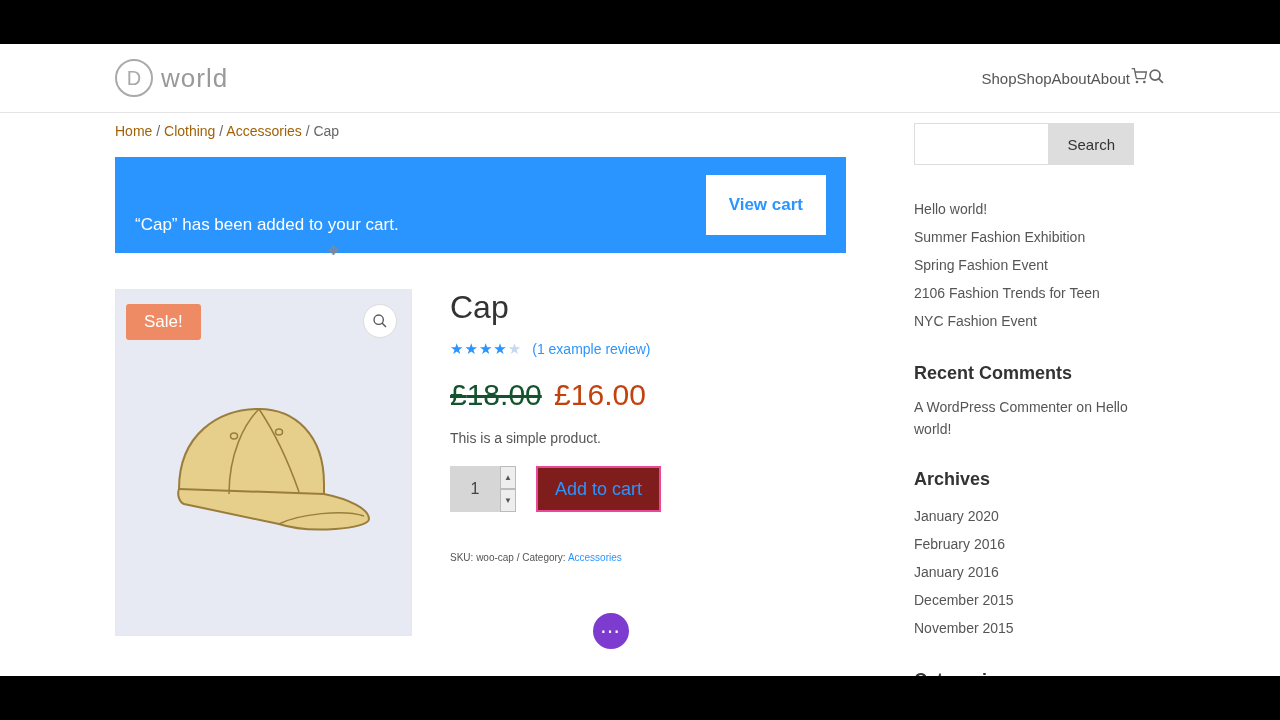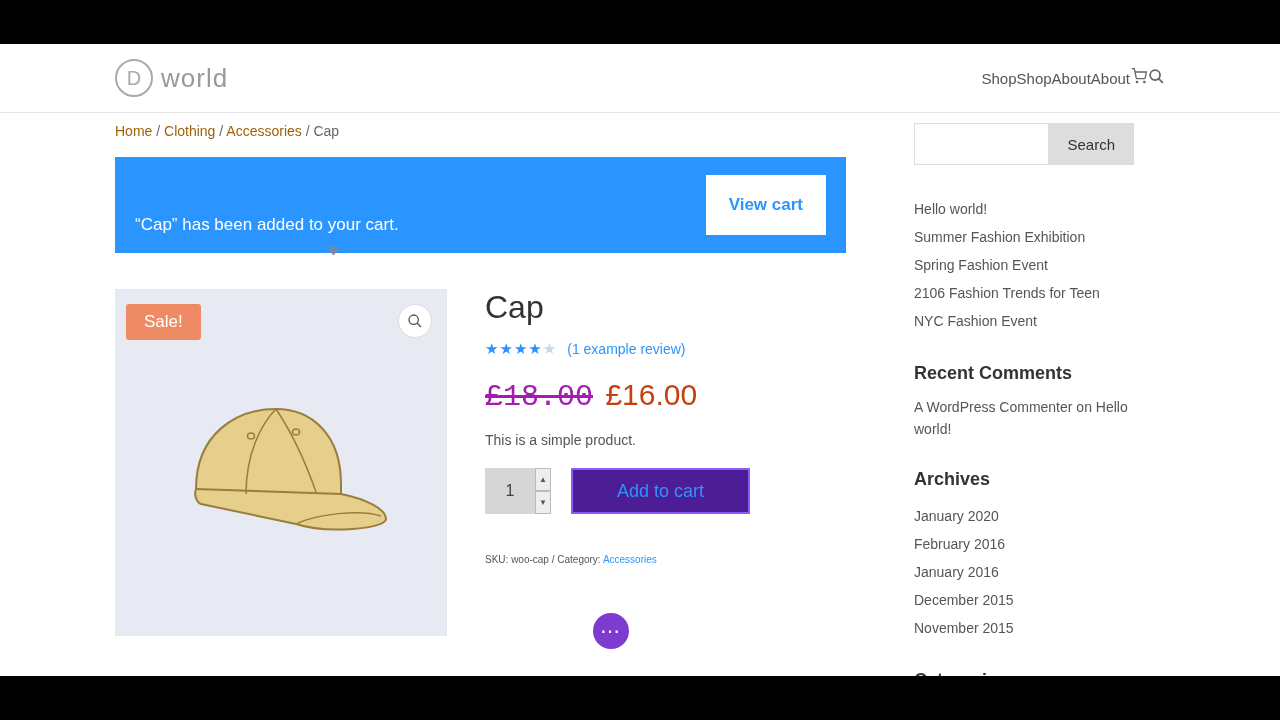--- a/index.html
+++ b/index.html
@@ -16,40 +16,40 @@
   .page { display: flex; padding: 10px 115px 0 115px; gap: 68px; }
   .main { width: 731px; }
   .sidebar { width: 220px; }
   .breadcrumb { color: #666; font-size: 14px; margin-bottom: 18px; }
   .breadcrumb a { color: #a16207; text-decoration: none; }
   .notice { background: #2b95ff; color: #fff; padding: 18px 20px; display: flex; align-items: flex-end; justify-content: space-between; margin-bottom: 36px; }
   .notice-text { font-size: 17px; }
   .view-cart-btn { background: #fff; color: #2b95ff; padding: 19px 22px; font-size: 17px; border: 1px solid transparent; cursor: pointer; font-weight: bold; }
   .move-cursor { position: absolute; left: 328px; top: 243px; font-size: 13px; color: #888; }
   .product-row { display: flex; gap: 38px; }
-  .gallery { width: 332px; height: 347px; background: #e7e9f3; position: relative; border: 1px solid #e8e8e8; }
+  .gallery { width: 297px; height: 347px; background: #e7e9f3; position: relative; border: 1px solid #e8e8e8; }
   .sale-badge { position: absolute; top: 14px; left: 10px; background: #ef8b64; color: #fff; padding: 8px 18px; font-size: 17px; border-radius: 3px; }
   .zoom-btn { position: absolute; top: 14px; right: 14px; width: 34px; height: 34px; border-radius: 50%; background: #fff; border: 1px solid #ddd; display: flex; align-items: center; justify-content: center; font-size: 16px; color: #555; cursor: pointer; }
   .cap-svg { position: absolute; left: 50%; top: 50%; transform: translate(-50%, -46%); }
   .summary { flex: 1; }
   .product-title { font-size: 32px; color: #333; font-weight: 500; margin-bottom: 14px; }
   .rating-row { display: flex; align-items: center; gap: 10px; margin-bottom: 20px; }
   .stars { color: #2b95ff; font-size: 15px; letter-spacing: 1px; }
   .stars .dim { color: #c7d9ee; }
   .review-link { color: #2b95ff; font-size: 14px; text-decoration: none; }
   .price-row { font-size: 30px; margin-bottom: 18px; }
-  .old-price { color: #a21caf; text-decoration: line-through; font-family: Liberation Mono, monospace; }
+  .old-price { color: #14532d; text-decoration: line-through; }
   .new-price { color: #c2410c; font-weight: 500; margin-left: 4px; }
   .short-desc { color: #555; font-size: 14px; margin-bottom: 20px; }
   .cart-row { display: flex; gap: 20px; align-items: stretch; margin-bottom: 40px; }
   .qty { width: 66px; height: 46px; background: #d6d6d6; display: flex; align-items: center; position: relative; }
   .qty-val { flex: 1; text-align: center; color: #444; font-size: 16px; }
   .qty-spin { width: 16px; height: 100%; display: flex; flex-direction: column; }
   .qty-spin button { flex: 1; font-size: 8px; background: #eee; border: 1px solid #bbb; color: #555; cursor: pointer; padding: 0; }
-  .add-cart-btn { border: 2px solid #8b5cf6; color: #2b95ff; background: #4c1d95; padding: 0 44px; font-size: 18px; cursor: pointer; }
+  .add-cart-btn { border: 2px solid #ec4899; color: #2b95ff; background: #7f1d1d; padding: 0 17px; font-size: 18px; cursor: pointer; }
   .meta { color: #555; font-size: 10px; }
   .meta a { color: #2b95ff; text-decoration: none; }
   .tabs { display: flex; margin-top: 48px; border: 1px solid #ddd; background: #f5f5f5; }
   .tab { padding: 14px 28px; font-size: 14px; color: #666; border-right: 1px solid #ddd; cursor: pointer; }
   .tab.active { background: #fff; font-weight: 600; color: #333; border-top: 1px solid #ddd; margin-top: -1px; }
   .fab { position: absolute; left: 593px; top: 613px; width: 36px; height: 36px; border-radius: 50%; background: #7e3bd0; color: #fff; display: flex; align-items: center; justify-content: center; font-size: 20px; letter-spacing: 2px; cursor: pointer; }
   .search-box { display: flex; margin-bottom: 30px; }
   .search-input { flex: 1; border: 1px solid #ddd; padding: 12px; font-size: 14px; min-width: 0; }
   .search-btn { background: #ddd; border: 1px solid #ddd; border-left: none; padding: 0 18px; color: #333; font-size: 15px; cursor: pointer; }
   .widget-title { font-size: 18px; color: #333; margin-bottom: 12px; }

